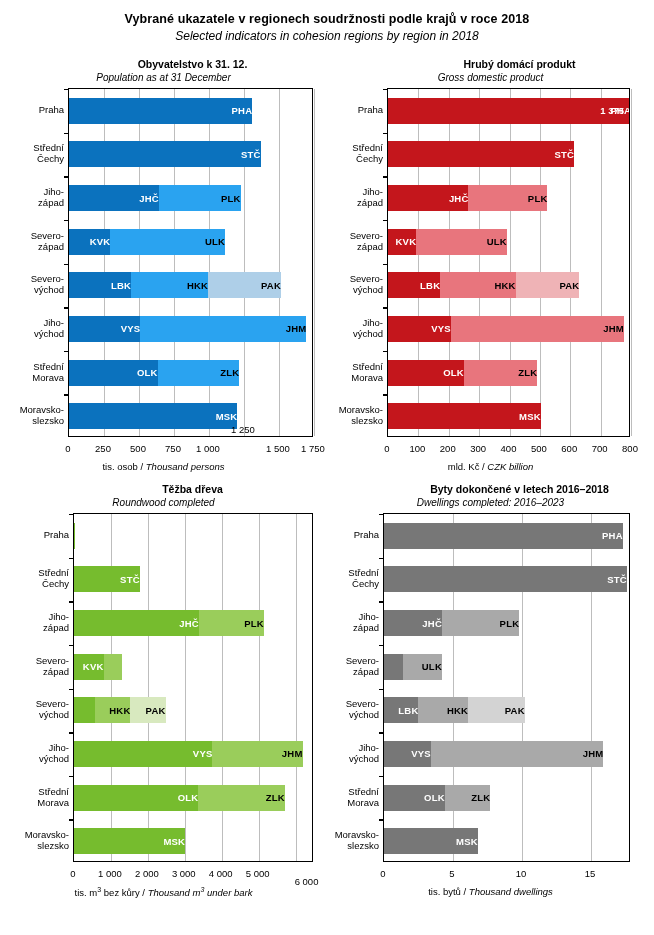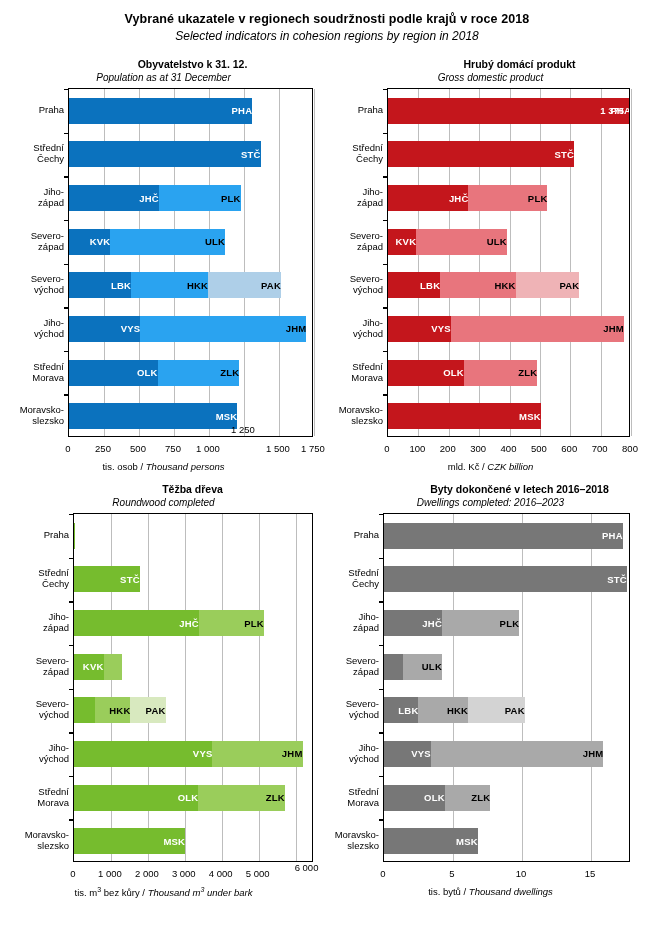--- a/index.html
+++ b/index.html
@@ -374,21 +374,21 @@
       <div class="rowlabel" style="right: 258px; top: 302.562px; width: 67px;">Střední
 Morava</div>
       <div class="rowlabel" style="right: 258px; top: 346.188px; width: 67px;">Moravsko-
 slezsko</div>
       <div class="xtick" style="left: 73px; top: 385px;">0</div>
       <div class="xtick" style="left: 109.923px; top: 385px;">1 000</div>
       <div class="xtick" style="left: 146.846px; top: 385px;">2 000</div>
       <div class="xtick" style="left: 183.769px; top: 385px;">3 000</div>
       <div class="xtick" style="left: 220.692px; top: 385px;">4 000</div>
       <div class="xtick" style="left: 257.615px; top: 385px;">5 000</div>
-      <div class="xtick" style="left: 294.538px; top: 379px; padding-left: 24px;">6 000</div>
+      <div class="xtick" style="left: 294.538px; top: 393px; padding-left: 24px;">6 000</div>
       <div class="xaxis-title" style="left: 0px; top: 403px;"><span>tis. m<sup>3</sup> bez kůry</span> / <span class="it">Thousand m<sup>3</sup> under bark</span></div>
     </div>
   <div class="panel" id="panel-3" style="left: 327px; top: 483px; width: 327px; height: 424px;">
       <div class="panel-title">Byty dokončené v letech 2016–2018</div>
       <div class="panel-subtitle">Dwellings completed: 2016–2023</div>
       <div class="plot-wrap" style="left: 56px; top: 30px; width: 247px; height: 349px;">
         <div class="plot">
           <div class="gridline" style="left: 68.9944px;"></div>
           <div class="gridline" style="left: 137.989px;"></div>
           <div class="gridline" style="left: 206.983px;"></div>

